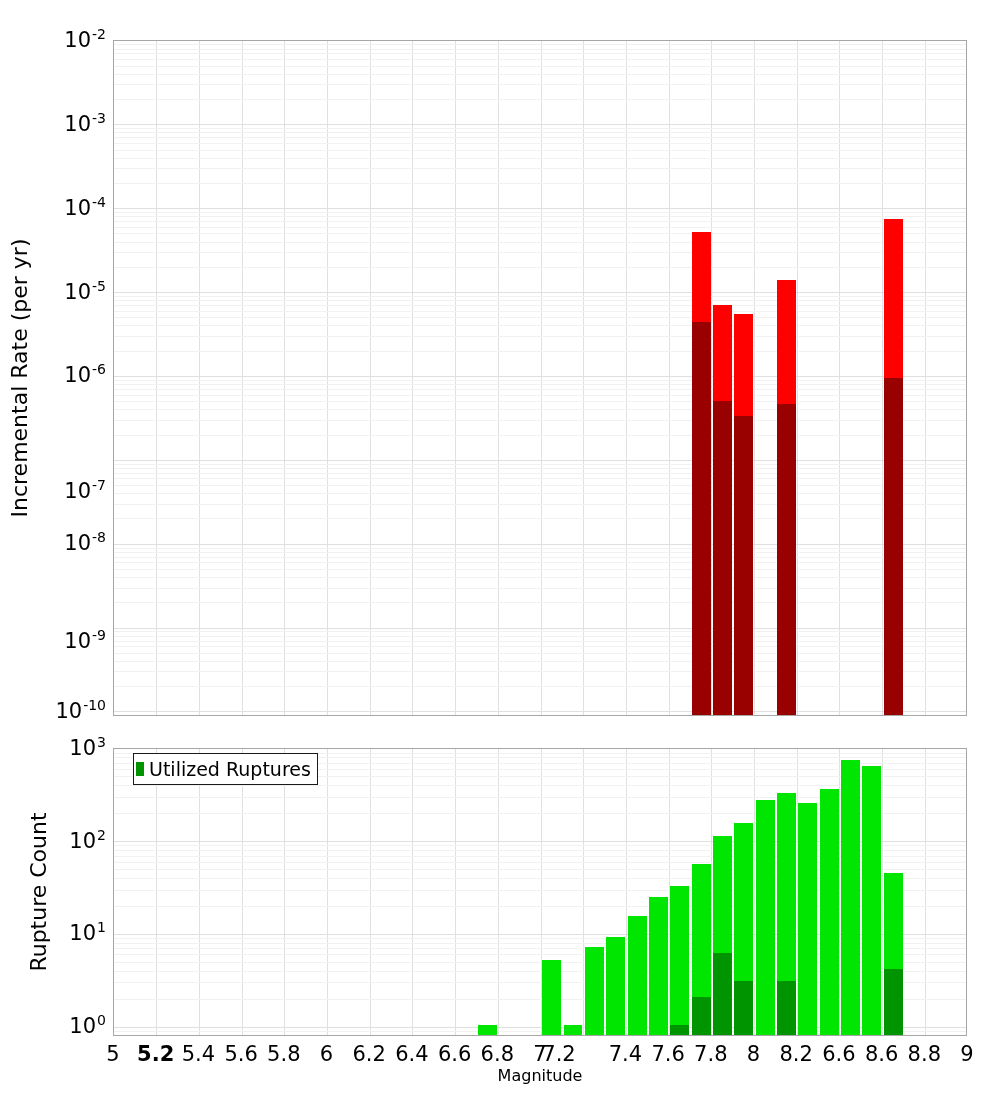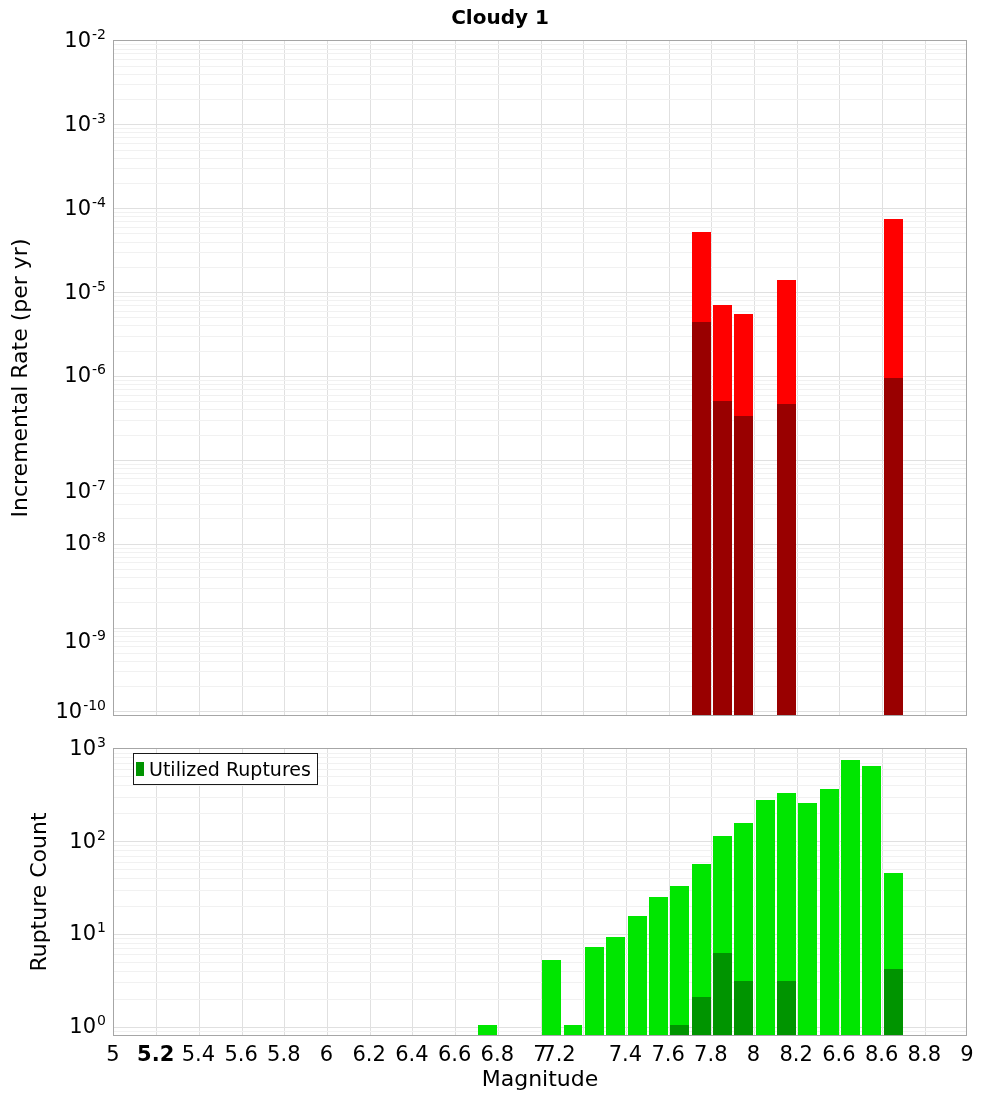--- a/index.html
+++ b/index.html
@@ -26,36 +26,35 @@
   .ytick .sup { font-size:14px; position:relative; top:-8px; margin-left:1px; }
   .xtick {
     position:absolute; transform:translateX(-50%); font-size:21px; color:#000;
     white-space:nowrap;
   }
   .axis-title-y {
     position:absolute; font-size:22px; color:#000; white-space:nowrap;
     transform:translate(-50%,-50%) rotate(-90deg);
   }
   .axis-title-x {
-    position:absolute; transform:translateX(-50%); font-size:22px; color:#000;
+    position:absolute; transform:translateX(-50%); font-size:16px; color:#000;
   }
   .legend {
     position:absolute; background:#fff; border:1px solid #1a1a1a;
     padding:1px 6px 1px 2px; z-index:5;
   }
   .legend-row { display:flex; align-items:center; height:28px; }
   .swatch { display:inline-block; width:8px; height:14px; margin-right:5px; flex:0 0 8px; }
   .legend-label { font-size:19px; color:#000; white-space:nowrap; }
 </style>
 </head>
 <body>
 
 <div id="chart">
 
-  <div class="chart-title">Cloudy 1</div>
 
   <div class="plot" id="plot-top" style="left:113px; top:40px; width:854px; height:676px;">
       <div class="gl-v" style="left: 42.2px;"></div>
       <div class="gl-v" style="left: 84.9px;"></div>
       <div class="gl-v" style="left: 127.6px;"></div>
       <div class="gl-v" style="left: 170.3px;"></div>
       <div class="gl-v" style="left: 213px;"></div>
       <div class="gl-v" style="left: 255.7px;"></div>
       <div class="gl-v" style="left: 298.4px;"></div>
       <div class="gl-v" style="left: 341.1px;"></div>

